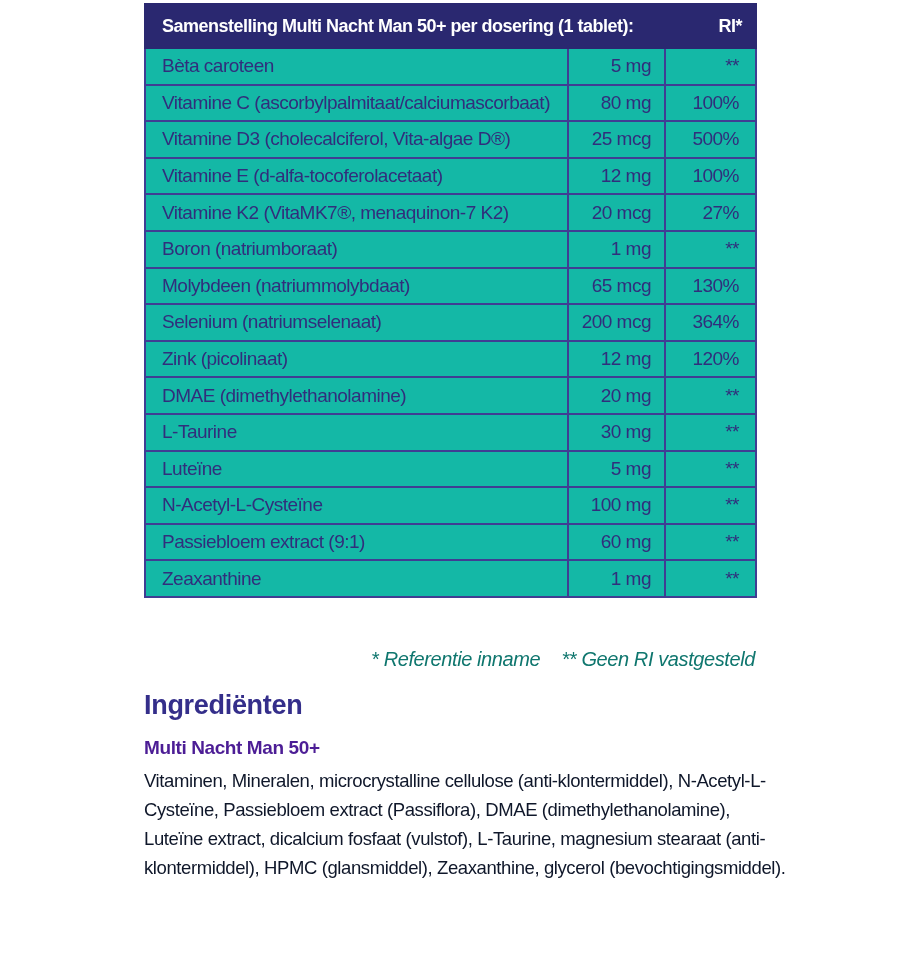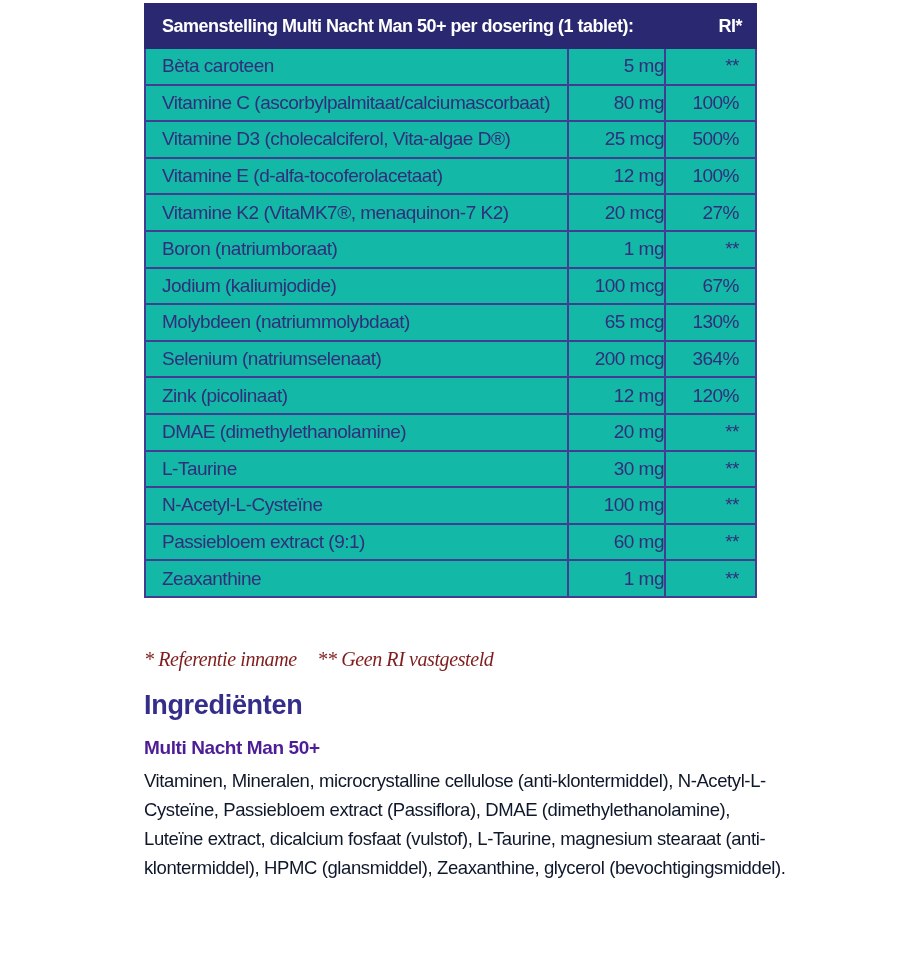--- a/index.html
+++ b/index.html
@@ -49,36 +49,35 @@
     background: #14b8a6;
     color: #312e7c;
     font-size: 19px;
     letter-spacing: -0.5px;
     border: 2px solid #403d93;
     vertical-align: middle;
     white-space: nowrap;
     overflow: hidden;
   }
   td.cell-name   { text-align: left;  padding-left: 16px; }
-  td.cell-amount { text-align: right; }
+  td.cell-amount { text-align: right; padding-right: 13px; }
   td.cell-ri     { text-align: right; padding-right: 16px; }
 
   
   .footnote {
     position: absolute;
     left: 144px;
     top: 648px;
     width: 611px;
-    text-align: left;
+    text-align: right;
     font-size: 20px;
     font-style: italic;
-    color: #7f1d1d;
+    color: #0f766e;
     letter-spacing: -0.4px;
     white-space: nowrap;
-    font-family: Liberation Serif, serif;
   }
   .footnote .fn-part + .fn-part { margin-left: 16px; }
 
   
   .ingredients {
     position: absolute;
     left: 144px;
     top: 690px;
     width: 648px;
   }
@@ -150,25 +149,20 @@
       <td class="cell-amount">20 mcg</td>
       <td class="cell-ri">27%</td>
     </tr>
 
     <tr>
       <td class="cell-name">Boron (natriumboraat)</td>
       <td class="cell-amount">1 mg</td>
       <td class="cell-ri">**</td>
     </tr>
 
-    <tr>
-      <td class="cell-name">Jodium (kaliumjodide)</td>
-      <td class="cell-amount">100 mcg</td>
-      <td class="cell-ri">67%</td>
-    </tr>
 
     <tr>
       <td class="cell-name">Molybdeen (natriummolybdaat)</td>
       <td class="cell-amount">65 mcg</td>
       <td class="cell-ri">130%</td>
     </tr>
 
     <tr>
       <td class="cell-name">Selenium (natriumselenaat)</td>
       <td class="cell-amount">200 mcg</td>
@@ -186,20 +180,25 @@
       <td class="cell-amount">20 mg</td>
       <td class="cell-ri">**</td>
     </tr>
 
     <tr>
       <td class="cell-name">L-Taurine</td>
       <td class="cell-amount">30 mg</td>
       <td class="cell-ri">**</td>
     </tr>
 
+    <tr>
+      <td class="cell-name">Luteïne</td>
+      <td class="cell-amount">5 mg</td>
+      <td class="cell-ri">**</td>
+    </tr>
 
     <tr>
       <td class="cell-name">N-Acetyl-L-Cysteïne</td>
       <td class="cell-amount">100 mg</td>
       <td class="cell-ri">**</td>
     </tr>
 
     <tr>
       <td class="cell-name">Passiebloem extract (9:1)</td>
       <td class="cell-amount">60 mg</td>

